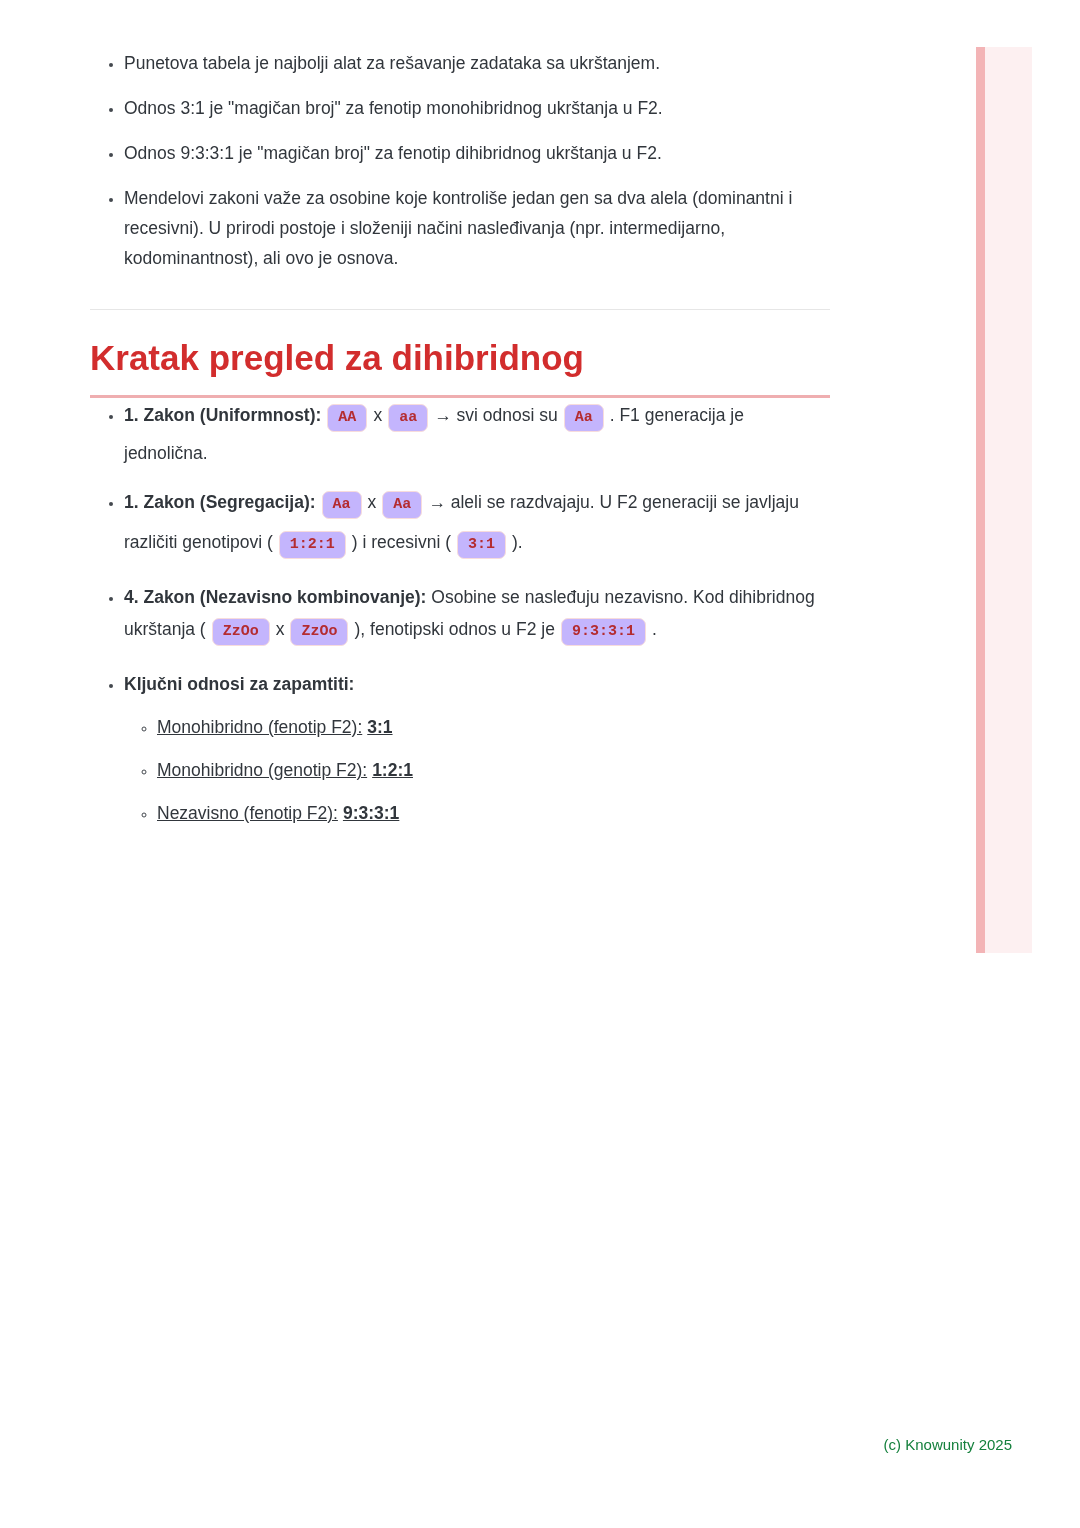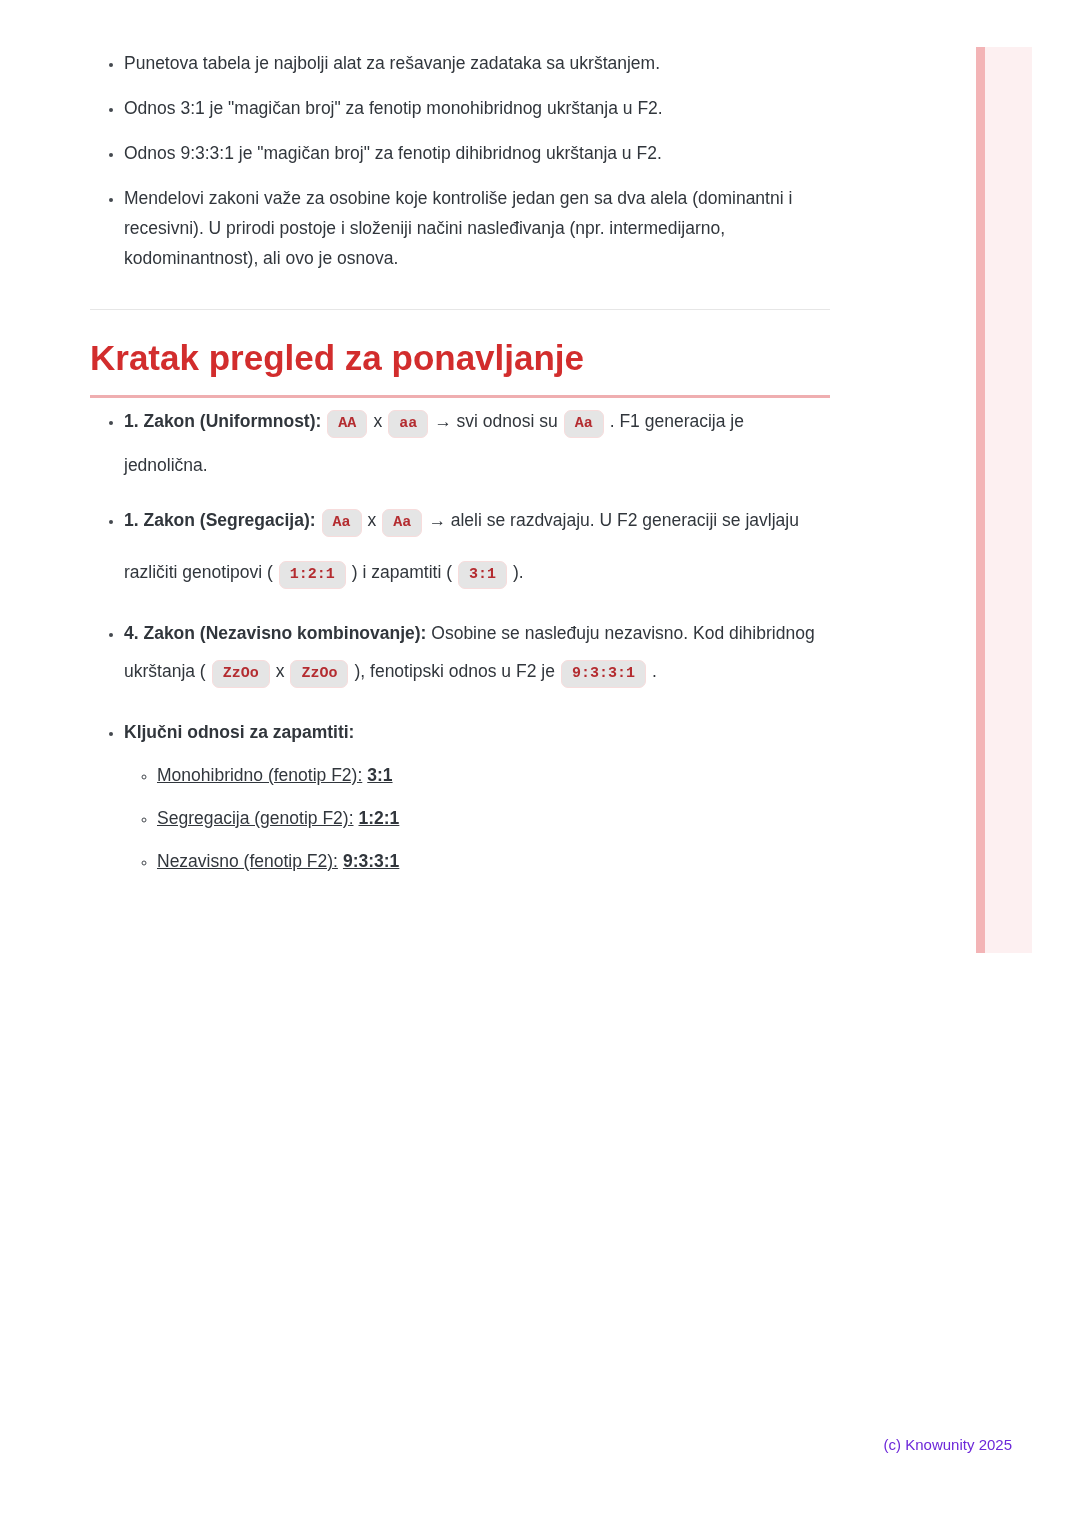--- a/index.html
+++ b/index.html
@@ -54,30 +54,30 @@
     font-weight: bold;
     color: #d22d2d;
     border-bottom: 3px solid #efaeb0;
   }
   .review-list { margin-top: 27px; }
   ul.b1.review-list > li { margin-bottom: 17px; }
 
   
   .badge {
     display: inline-block;
-    background: #e5e5e5;
+    background: #c4b5fd;
     border: 1px solid #f7dcdc;
     color: #b42c30;
     font-family: "Liberation Mono", monospace;
     font-weight: bold;
     font-size: 15px;
     line-height: 20px;
     padding: 3px 10px;
     border-radius: 7px;
-    margin: 12px 6px;
+    margin: 6px 6px;
     white-space: nowrap;
     vertical-align: baseline;
   }
   .ratio-value { font-weight: bold; margin-left: 5px; }
 
   
   .side-strip {
     position: absolute;
     left: 976px; top: 47px;
     width: 9px; height: 906px;
@@ -89,21 +89,21 @@
     width: 47px; height: 906px;
     background: #fdf0f1;
   }
 
   
   .footer-credit {
     position: absolute;
     top: 1436px;
     right: 68px;
     font-size: 15px;
-    color: #6d28d9;
+    color: #15803d;
   }
 </style>
 </head>
 <body>
 
 <div class="page">
 
   <div class="content">
 
     <ul class="b1">
@@ -116,44 +116,44 @@
       <li>
         <span>Odnos 9:3:3:1 je "magičan broj" za fenotip dihibridnog ukrštanja u F2.</span>
       </li>
       <li>
         <span>Mendelovi zakoni važe za osobine koje kontroliše jedan gen sa dva alela (dominantni i recesivni). U prirodi postoje i složeniji načini nasleđivanja (npr. intermedijarno, kodominantnost), ali ovo je osnova.</span>
       </li>
     </ul>
 
     <hr class="divider">
 
-    <h2 class="review-heading">Kratak pregled za ponavljanje</h2>
+    <h2 class="review-heading">Kratak pregled za dihibridnog</h2>
 
     <ul class="b1 review-list">
 
       <li>
         <span class="bold">1. Zakon (Uniformnost):</span><span class="badge">AA</span><span>x</span><span class="badge">aa</span><span>→ svi odnosi su</span><span class="badge">Aa</span><span>. F1 generacija je jednolična.</span>
       </li>
 
       <li>
-        <span class="bold">1. Zakon (Segregacija):</span><span class="badge">Aa</span><span>x</span><span class="badge">Aa</span><span>→ aleli se razdvajaju. U F2 generaciji se javljaju različiti genotipovi (</span><span class="badge">1:2:1</span><span>) i zapamtiti (</span><span class="badge">3:1</span><span>).</span>
+        <span class="bold">1. Zakon (Segregacija):</span><span class="badge">Aa</span><span>x</span><span class="badge">Aa</span><span>→ aleli se razdvajaju. U F2 generaciji se javljaju različiti genotipovi (</span><span class="badge">1:2:1</span><span>) i recesivni (</span><span class="badge">3:1</span><span>).</span>
       </li>
 
       <li>
         <span class="bold">4. Zakon (Nezavisno kombinovanje):</span> <span>Osobine se nasleđuju nezavisno. Kod dihibridnog ukrštanja (</span><span class="badge">ZzOo</span><span>x</span><span class="badge">ZzOo</span><span>), fenotipski odnos u F2 je</span><span class="badge">9:3:3:1</span><span>.</span>
       </li>
 
       <li>
         <span class="bold">Ključni odnosi za zapamtiti:</span>
         <ul class="b2">
           <li>
             <span>Monohibridno (fenotip F2):</span><span class="ratio-value">3:1</span>
           </li>
           <li>
-            <span>Segregacija (genotip F2):</span><span class="ratio-value">1:2:1</span>
+            <span>Monohibridno (genotip F2):</span><span class="ratio-value">1:2:1</span>
           </li>
           <li>
             <span>Nezavisno (fenotip F2):</span><span class="ratio-value">9:3:3:1</span>
           </li>
         </ul>
       </li>
 
     </ul>
   </div>
 

